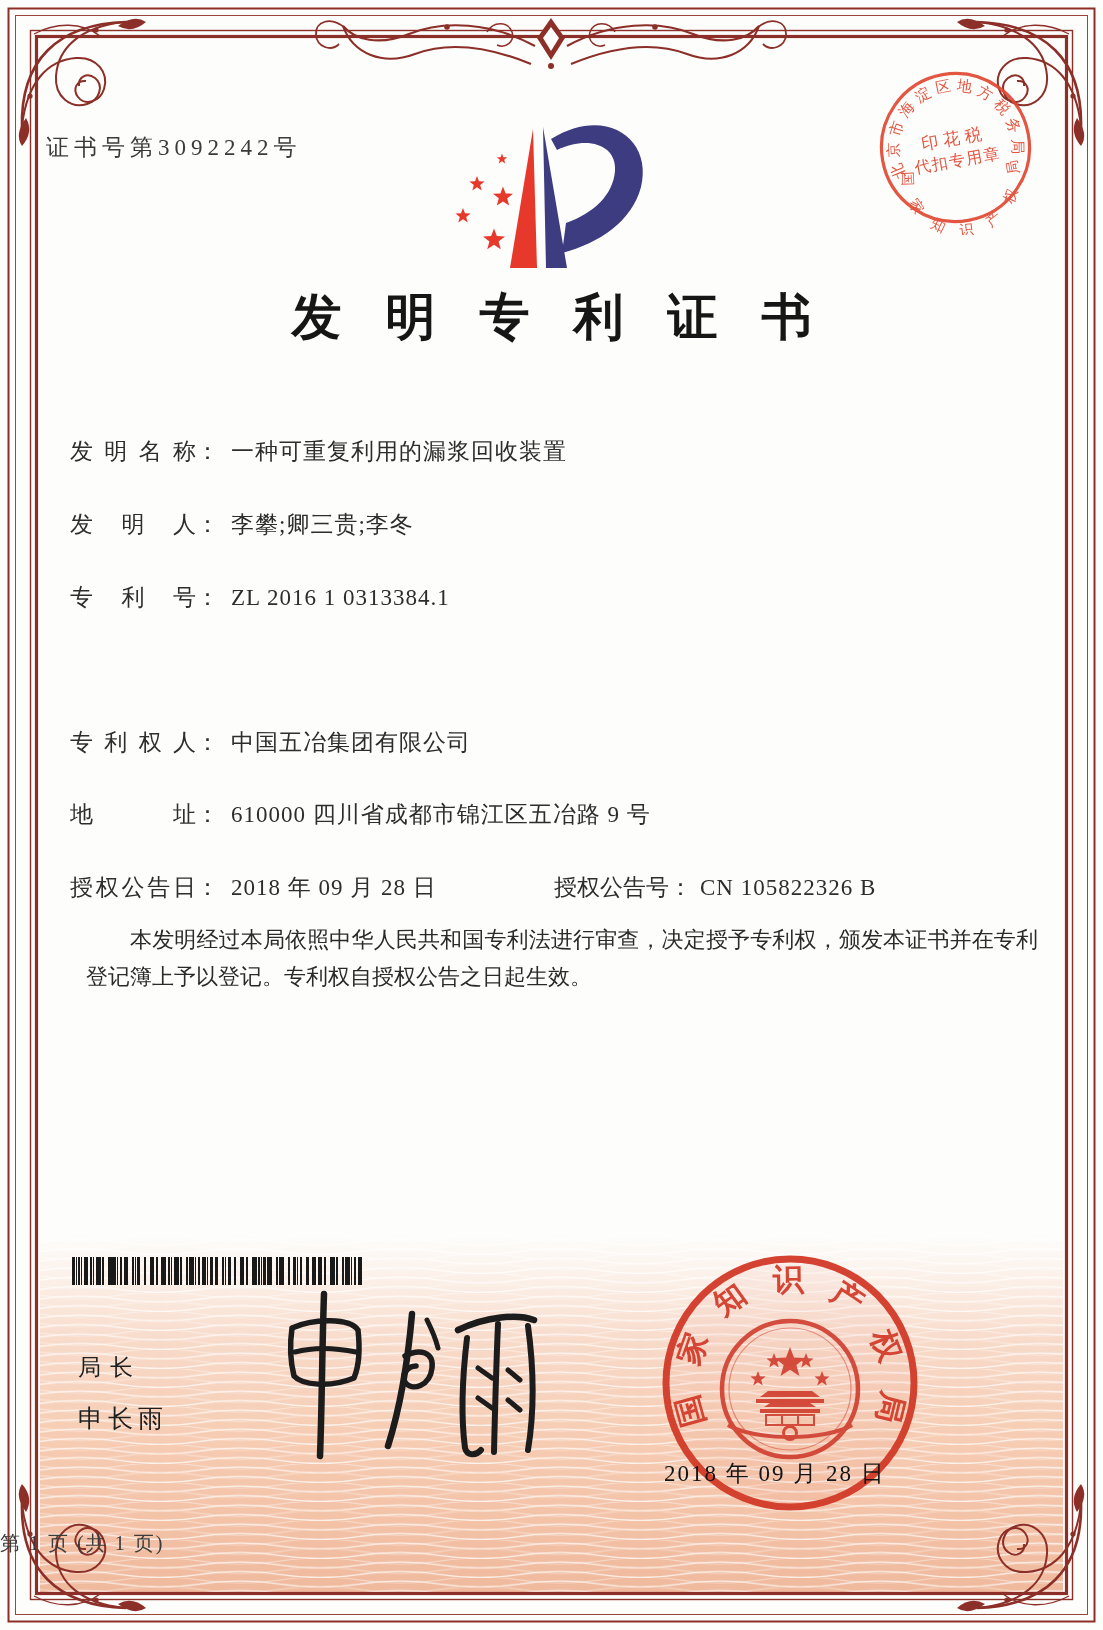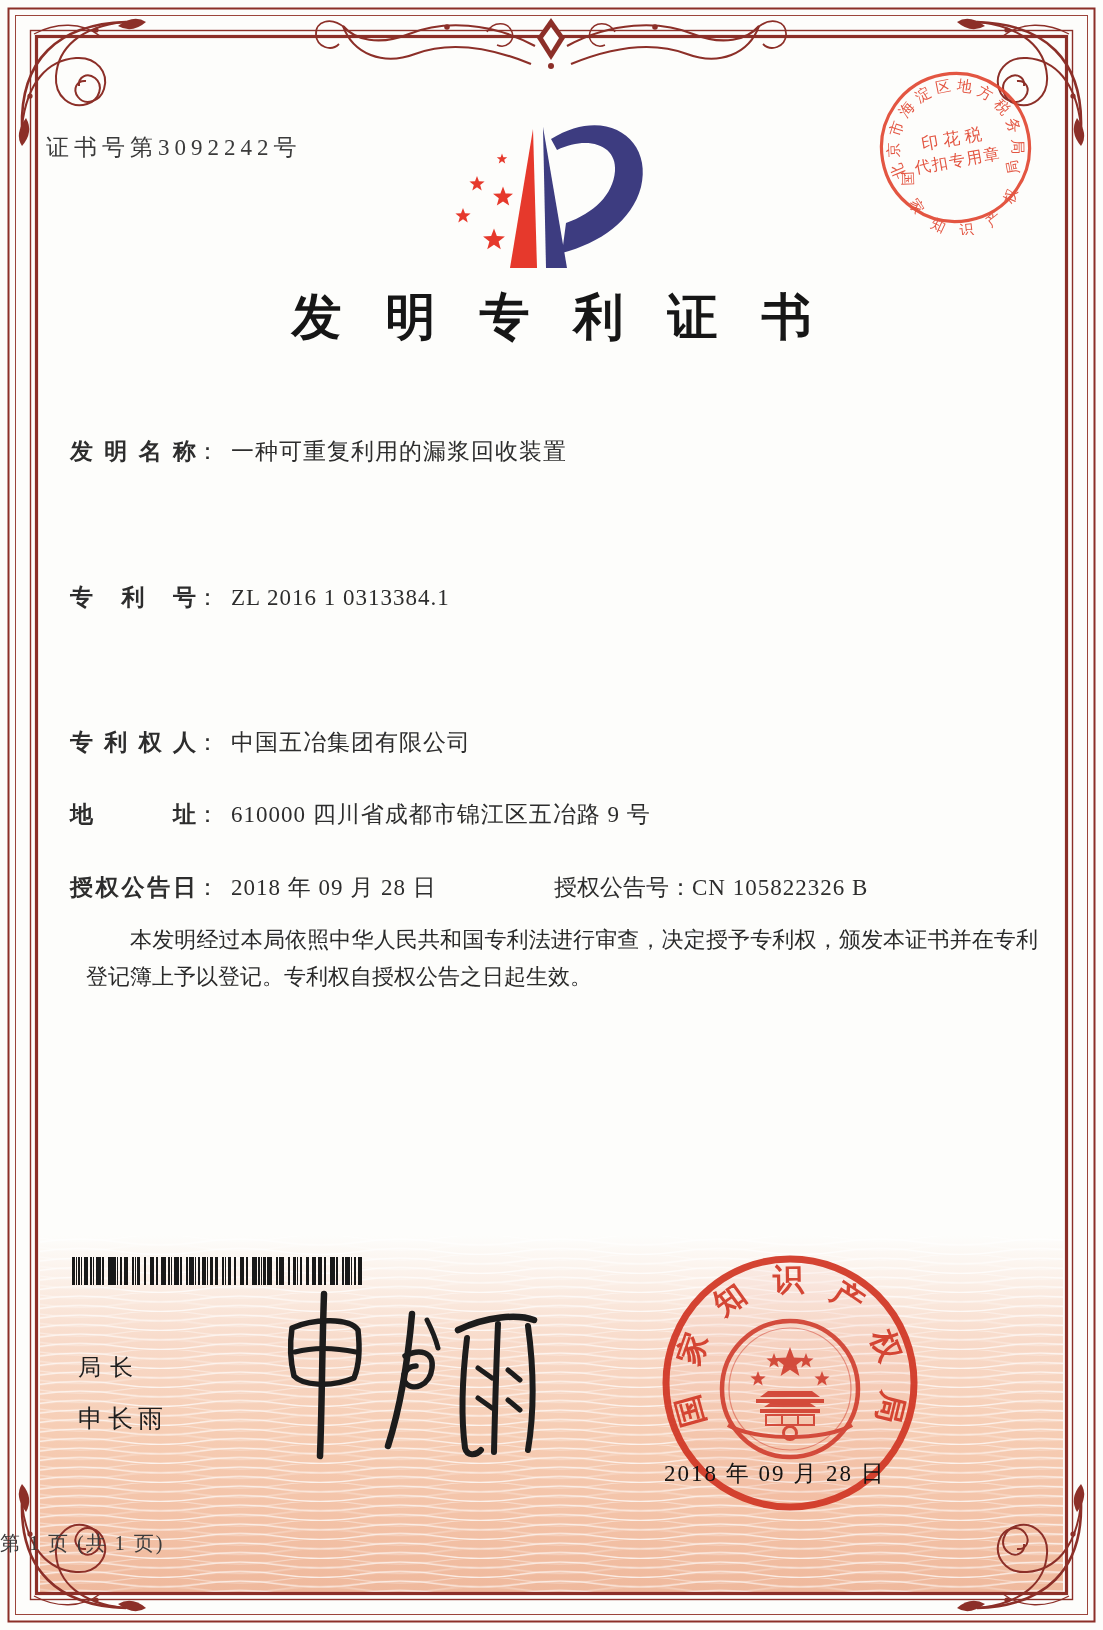--- a/index.html
+++ b/index.html
@@ -22,26 +22,26 @@
   }
   .pink-zone svg{position:absolute;left:0;top:0;}
 
   
   .cert-no{position:absolute;left:46px;top:104px;font-size:23px;letter-spacing:5px;color:#3a3a3a;margin-top:28px;}
   .title{
     position:absolute;left:22px;right:-22px;top:284px;margin:0;text-align:center;
     font-size:50px;font-weight:700;color:#161616;letter-spacing:44px;
   }
   .row{position:absolute;left:70px;white-space:nowrap;font-size:23px;color:#2d2d2d;}
-  .row .lab{display:inline-block;width:126px;text-align:justify;text-align-last:justify;text-justify:inter-character;white-space:normal;vertical-align:bottom;font-weight:bold;}
+  .row .lab{display:inline-block;width:126px;text-align:justify;text-align-last:justify;text-justify:inter-character;white-space:normal;vertical-align:bottom;}
   .row .colon{display:inline-block;}
   .row .val{margin-left:12px;letter-spacing:1px;}
   .r0{top:436px}.r1{top:509px}.r2{top:582px}.r3{top:654px}.r4{top:727px}.r5{top:799px}.r6{top:872px}
   .grant{position:absolute;left:484px;top:0;white-space:nowrap;}
-  .grant .val{margin-left:0;}
+  .grant .val{margin-left:8px;}
 
   .paras{position:absolute;left:70px;top:921px;width:968px;font-size:22px;line-height:37px;
     text-align:justify;color:#2a2a2a;}
   .paras p{margin:0 0 2px 16px;text-indent:2em;}
 
   
   .barcode{
     position:absolute;left:72px;top:1257px;width:292px;height:28px;
     background:
       repeating-linear-gradient(90deg,#191919 0 2px,transparent 2px 6px),
@@ -149,20 +149,23 @@
       </text>
       <text x="87.5" y="84" text-anchor="middle" font-size="17" letter-spacing="5">印花税</text>
       <text x="87.5" y="106" text-anchor="middle" font-size="16" letter-spacing="1.5">代扣专用章</text>
     </g>
   </svg>
 
   <h1 class="title">发明专利证书</h1>
 
   <div class="row r0">
     <span class="lab">发明名称</span><span class="colon">：</span><span class="val">一种可重复利用的漏浆回收装置</span>
+  </div>
+  <div class="row r1">
+    <span class="lab">发明人</span><span class="colon">：</span><span class="val">李攀;卿三贵;李冬</span>
   </div>
   <div class="row r2">
     <span class="lab">专利号</span><span class="colon">：</span><span class="val">ZL 2016 1 0313384.1</span>
   </div>
   <div class="row r4">
     <span class="lab">专利权人</span><span class="colon">：</span><span class="val">中国五冶集团有限公司</span>
   </div>
   <div class="row r5">
     <span class="lab">地址</span><span class="colon">：</span><span class="val">610000  四川省成都市锦江区五冶路 9 号</span>
   </div>

